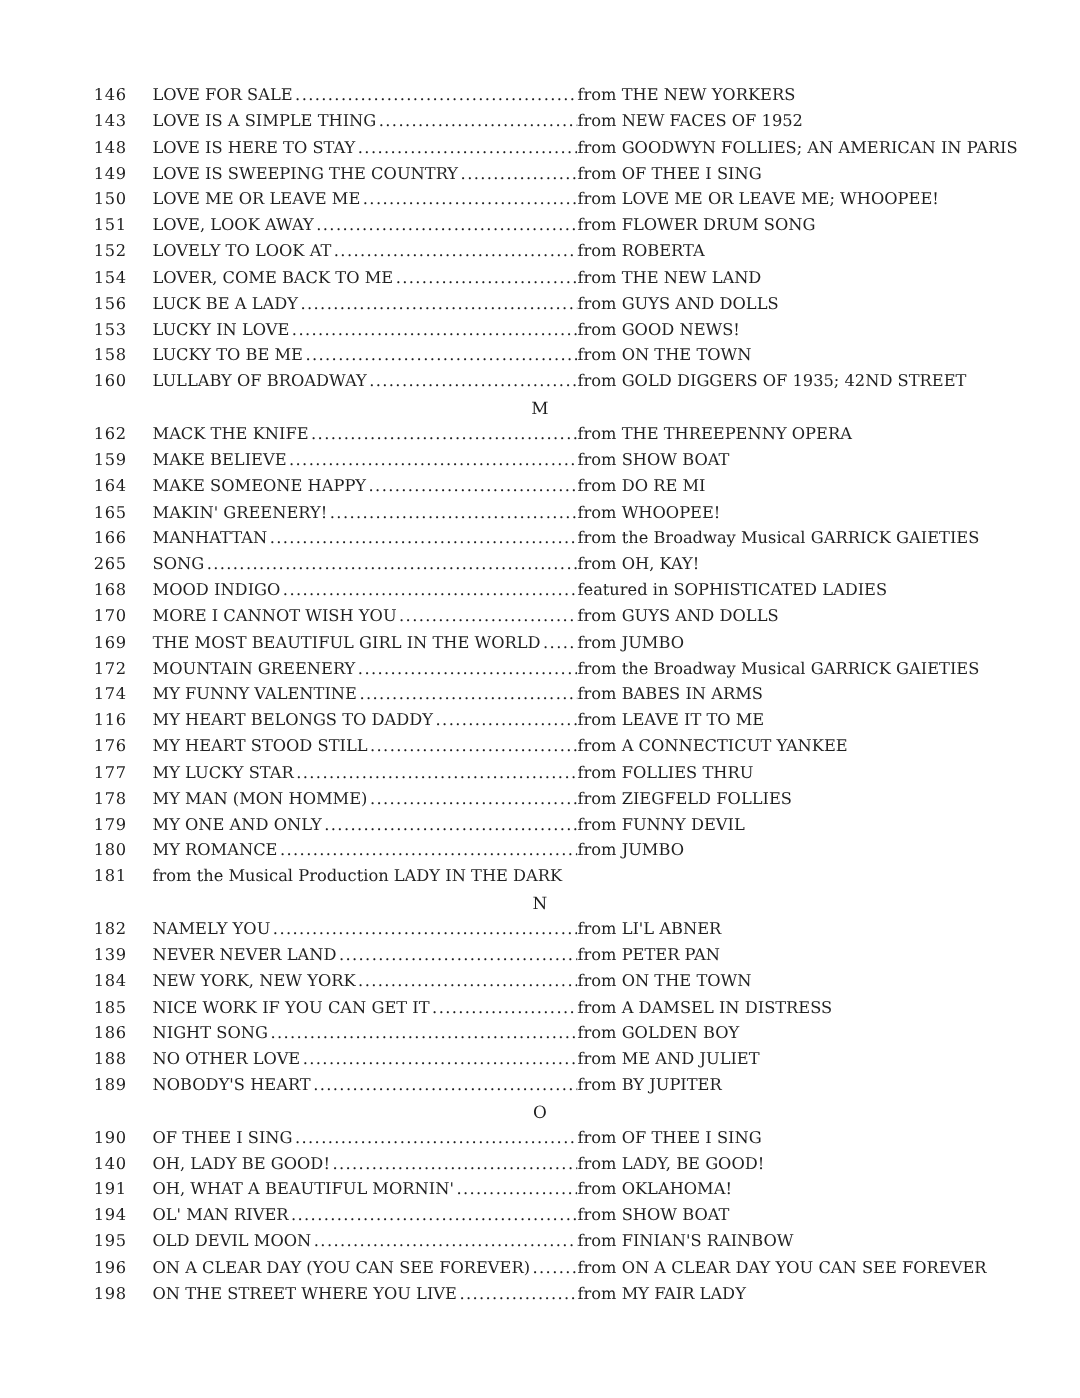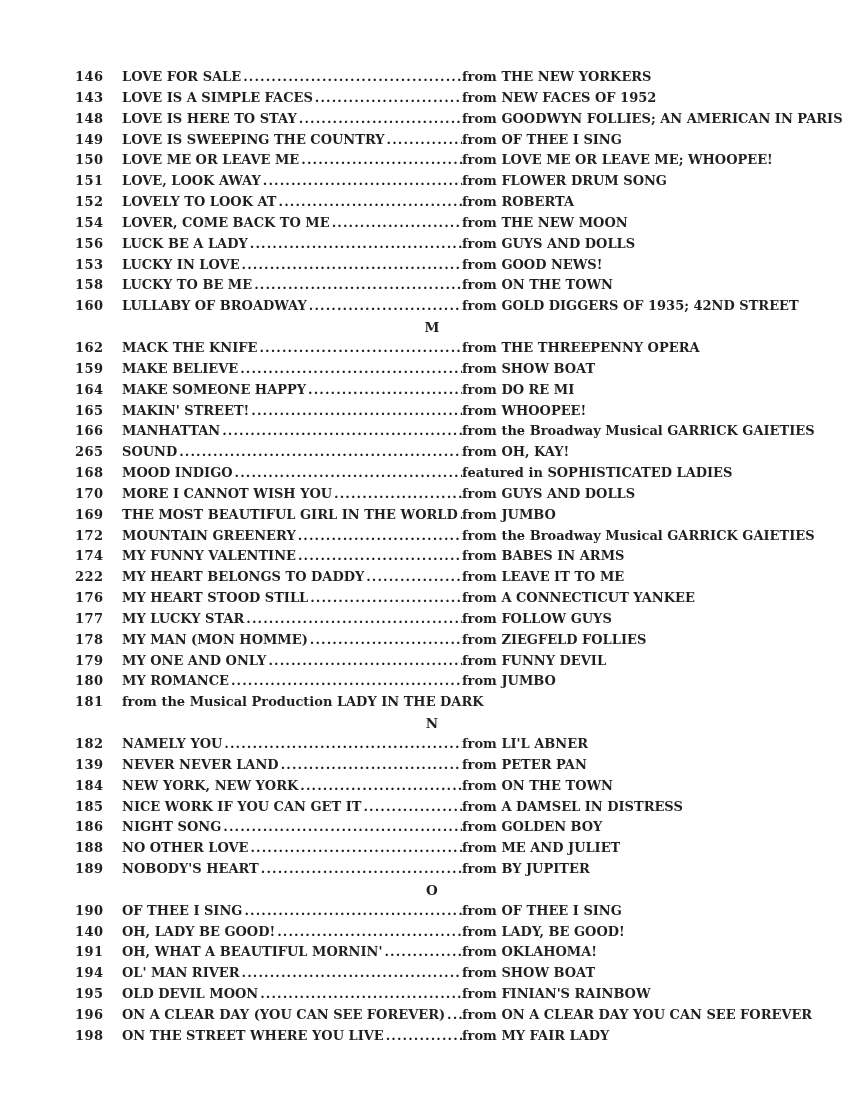--- a/index.html
+++ b/index.html
@@ -16,21 +16,20 @@
     font-family: "DejaVu Serif", "Liberation Serif", serif;
     font-size: 13px;
     overflow: hidden;
     box-sizing: border-box;
     padding-top: 67px;
   }
   .line {
     height: 20.85px;
     line-height: 20.85px;
     white-space: nowrap;
-    font-weight: bold;
   }
   .letter-heading {
     text-align: center;
     font-size: 13.5px;
   }
   .row {
     display: flex;
     align-items: baseline;
     margin-left: 75px;
     margin-right: 22px;
@@ -75,21 +74,21 @@
     <span class="title-cell">
       <span class="title-text">LOVE FOR SALE</span>
       <span class="dots"></span>
     </span>
     <span class="source">from THE NEW YORKERS</span>
   </div>
 
   <div class="line row">
     <span class="num">143</span>
     <span class="title-cell">
-      <span class="title-text">LOVE IS A SIMPLE FACES</span>
+      <span class="title-text">LOVE IS A SIMPLE THING</span>
       <span class="dots"></span>
     </span>
     <span class="source">from NEW FACES OF 1952</span>
   </div>
 
   <div class="line row">
     <span class="num">148</span>
     <span class="title-cell">
       <span class="title-text">LOVE IS HERE TO STAY</span>
       <span class="dots"></span>
@@ -132,21 +131,21 @@
     </span>
     <span class="source">from ROBERTA</span>
   </div>
 
   <div class="line row">
     <span class="num">154</span>
     <span class="title-cell">
       <span class="title-text">LOVER, COME BACK TO ME</span>
       <span class="dots"></span>
     </span>
-    <span class="source">from THE NEW MOON</span>
+    <span class="source">from THE NEW LAND</span>
   </div>
 
   <div class="line row">
     <span class="num">156</span>
     <span class="title-cell">
       <span class="title-text">LUCK BE A LADY</span>
       <span class="dots"></span>
     </span>
     <span class="source">from GUYS AND DOLLS</span>
   </div>
@@ -203,39 +202,39 @@
     <span class="title-cell">
       <span class="title-text">MAKE SOMEONE HAPPY</span>
       <span class="dots"></span>
     </span>
     <span class="source">from DO RE MI</span>
   </div>
 
   <div class="line row">
     <span class="num">165</span>
     <span class="title-cell">
-      <span class="title-text">MAKIN' STREET!</span>
+      <span class="title-text">MAKIN' GREENERY!</span>
       <span class="dots"></span>
     </span>
     <span class="source">from WHOOPEE!</span>
   </div>
 
   <div class="line row">
     <span class="num">166</span>
     <span class="title-cell">
       <span class="title-text">MANHATTAN</span>
       <span class="dots"></span>
     </span>
     <span class="source">from the Broadway Musical GARRICK GAIETIES</span>
   </div>
 
   <div class="line row">
     <span class="num">265</span>
     <span class="title-cell">
-      <span class="title-text">SOUND</span>
+      <span class="title-text">SONG</span>
       <span class="dots"></span>
     </span>
     <span class="source">from OH, KAY!</span>
   </div>
 
   <div class="line row">
     <span class="num">168</span>
     <span class="title-cell">
       <span class="title-text">MOOD INDIGO</span>
       <span class="dots"></span>
@@ -274,21 +273,21 @@
   <div class="line row">
     <span class="num">174</span>
     <span class="title-cell">
       <span class="title-text">MY FUNNY VALENTINE</span>
       <span class="dots"></span>
     </span>
     <span class="source">from BABES IN ARMS</span>
   </div>
 
   <div class="line row">
-    <span class="num">222</span>
+    <span class="num">116</span>
     <span class="title-cell">
       <span class="title-text">MY HEART BELONGS TO DADDY</span>
       <span class="dots"></span>
     </span>
     <span class="source">from LEAVE IT TO ME</span>
   </div>
 
   <div class="line row">
     <span class="num">176</span>
     <span class="title-cell">
@@ -297,21 +296,21 @@
     </span>
     <span class="source">from A CONNECTICUT YANKEE</span>
   </div>
 
   <div class="line row">
     <span class="num">177</span>
     <span class="title-cell">
       <span class="title-text">MY LUCKY STAR</span>
       <span class="dots"></span>
     </span>
-    <span class="source">from FOLLOW GUYS</span>
+    <span class="source">from FOLLIES THRU</span>
   </div>
 
   <div class="line row">
     <span class="num">178</span>
     <span class="title-cell">
       <span class="title-text">MY MAN (MON HOMME)</span>
       <span class="dots"></span>
     </span>
     <span class="source">from ZIEGFELD FOLLIES</span>
   </div>

